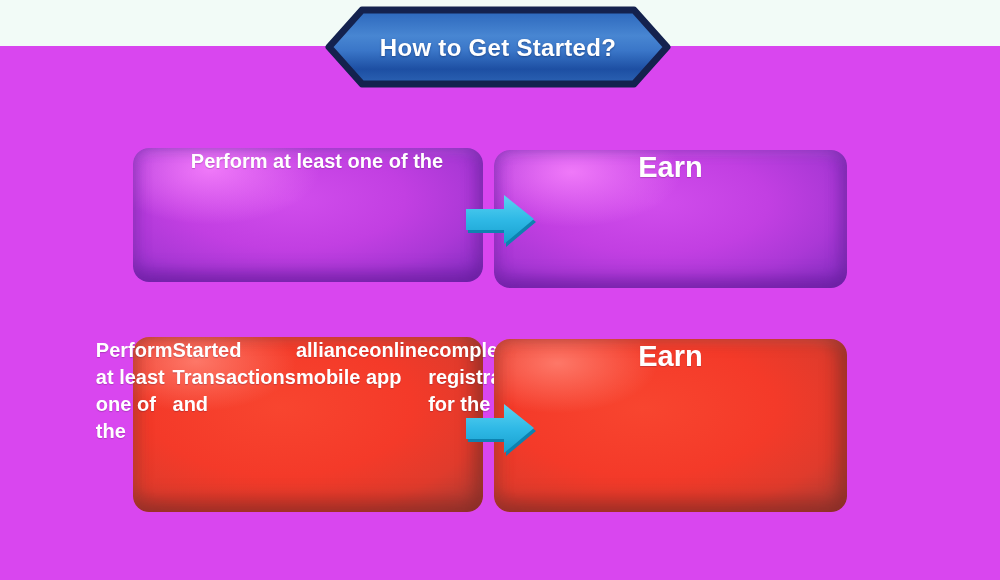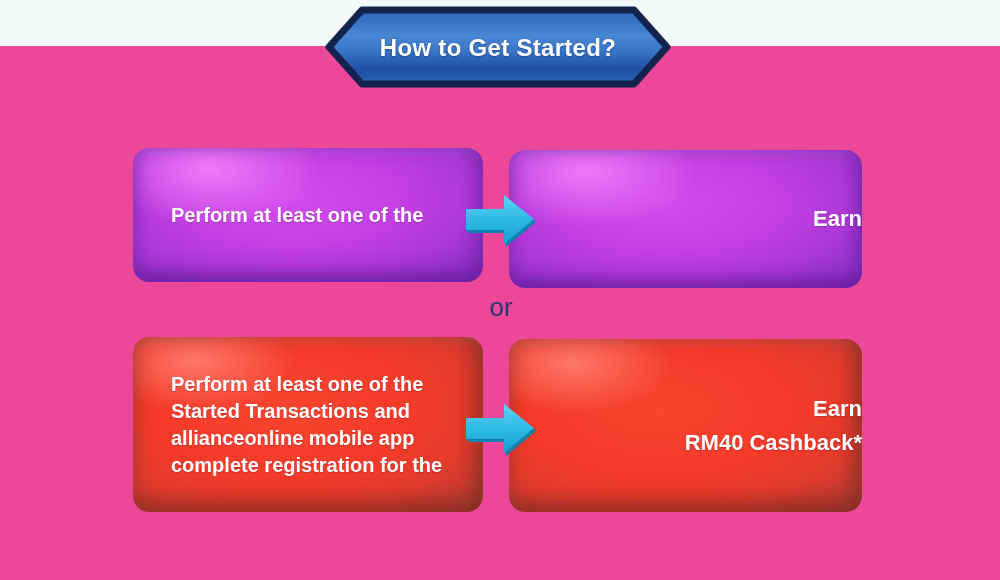--- a/index.html
+++ b/index.html
@@ -5,21 +5,21 @@
   html, body { margin: 0; padding: 0; }
   body {
     font-family: "Liberation Sans", sans-serif;
     background: #d6e4f8;
   }
   .stage {
     position: relative;
     width: 1000px;
     height: 580px;
     overflow: hidden;
-    background: #ec4899;
+    background: #d946ef;
   }
   .top-strip {
     position: absolute;
     left: 0; top: 0;
     width: 1000px; height: 46px;
     background: #f2fbf7;
   }
   
   .banner {
     position: absolute;
@@ -42,21 +42,21 @@
     padding-top: 2px;
     box-sizing: border-box;
   }
   
   .box {
     position: absolute;
     border-radius: 16px;
     color: #ffffff;
     font-weight: 700;
     display: flex;
-    flex-direction: column;
+    flex-direction: row;
     justify-content: center;
   }
   .box .line { text-shadow: 0 1px 1px rgba(60,10,60,0.25); }
   .theme-purple {
     background:
       radial-gradient(110px 55px ellipse at 22% 16%, rgba(242,124,250,0.95), rgba(242,124,250,0) 100%),
       radial-gradient(ellipse at 45% 38%, #d14dec 0%, #c23fe2 42%, #ab38d6 68%, #8a2fc4 92%, #7c2db9 100%);
     box-shadow:
       inset 0 -10px 16px rgba(96,24,150,0.55),
       inset -8px 0 14px rgba(110,35,165,0.45),
@@ -77,24 +77,24 @@
     left: 133px;
     width: 350px;
     padding-left: 38px;
     padding-right: 20px;
     box-sizing: border-box;
     font-size: 20px;
     line-height: 27px;
     text-align: left;
   }
   .reward-box {
-    left: 509px;
+    left: 494px;
     width: 353px;
     text-align: right;
-    font-size: 22px;
+    font-size: 29px;
     line-height: 34px;
   }
   #step-rm10   { top: 148px; height: 134px; }
   #reward-rm10 { top: 150px; height: 138px; }
   #step-rm40   { top: 337px; height: 175px; }
   #reward-rm40 { top: 339px; height: 173px; }
   
   .flow-arrow {
     position: absolute;
     left: 464px;
@@ -150,32 +150,30 @@
       </linearGradient>
     </defs>
     <polygon points="4,18 42,18 42,4 72,28 42,53 42,39 4,39" fill="#0d82b0"></polygon>
     <polygon points="2,15 40,15 40,1 70,25 40,50 40,36 2,36" fill="url(#arrowGrad)"></polygon>
   </svg>
 
   <div class="box reward-box theme-purple" id="reward-rm10">
     <div class="line">Earn</div>
   </div>
 
-  <div class="or-label">or</div>
 
   <div class="box step-box theme-red" id="step-rm40">
     <div class="line">Perform at least one of the</div>
     <div class="line">Started Transactions and</div>
     <div class="line">allianceonline mobile app</div>
     <div class="line">complete registration for the</div>
   </div>
 
   <svg class="flow-arrow" id="arrow-bottom" viewBox="0 0 74 54">
     <polygon points="4,18 42,18 42,4 72,28 42,53 42,39 4,39" fill="#0d82b0"></polygon>
     <polygon points="2,15 40,15 40,1 70,25 40,50 40,36 2,36" fill="url(#arrowGrad)"></polygon>
   </svg>
 
   <div class="box reward-box theme-red" id="reward-rm40">
     <div class="line">Earn</div>
-    <div class="line">RM40 Cashback*</div>
   </div>
 
 </div>
 
 </body></html>

